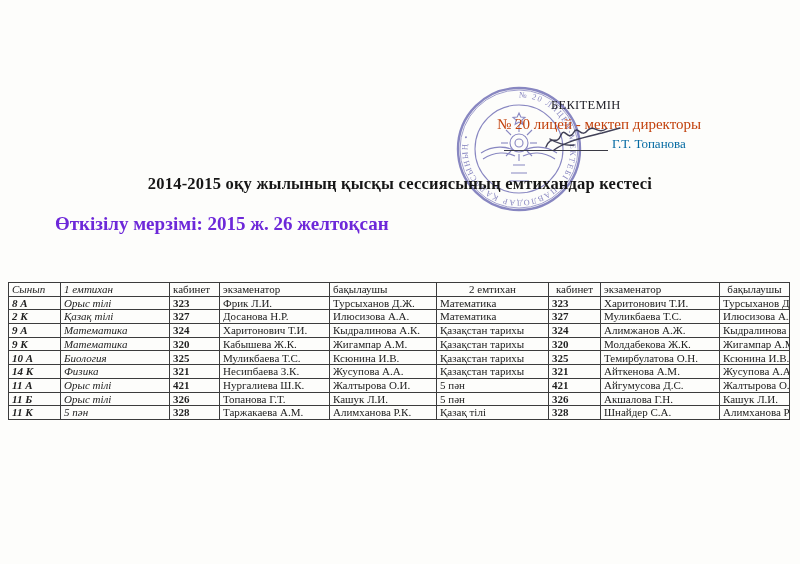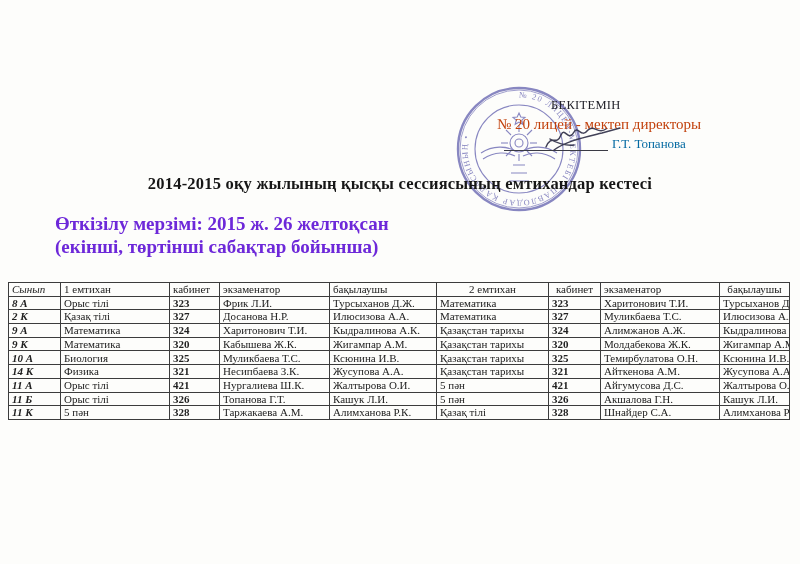--- a/index.html
+++ b/index.html
@@ -28,21 +28,21 @@
       font-size:19px;font-weight:bold;line-height:23px;color:#6d28d9;}
   
   table.exam{position:absolute;left:8px;top:282px;width:782px;z-index:3;
       border-collapse:collapse;table-layout:fixed;
       font-family:"Liberation Serif","DejaVu Serif",serif;}
   table.exam th,table.exam td{
       border:1px solid #3c3c3c;font-size:11px;line-height:11.5px;
       padding:1px 3px 0 3px;height:11.7px;font-weight:normal;
       text-align:left;overflow:hidden;white-space:nowrap;color:#222;}
   table.exam .c0{width:45px;font-style:italic;}
-  table.exam .c1{width:102px;}
+  table.exam .c1{width:102px;font-style:italic;}
   table.exam .c2{width:43px;}
   table.exam .c3{width:103px;}
   table.exam .c4{width:100px;}
   table.exam .c5{width:105px;}
   table.exam .c6{width:45px;}
   table.exam .c7{width:112px;}
   table.exam thead .c5,table.exam thead .c6,table.exam thead .c8{text-align:center;}
   table.exam tbody .c0,table.exam tbody .c2,table.exam tbody .c6{font-weight:bold;}
 </style>
 </head>
@@ -93,21 +93,20 @@
       <path d="M10,18 C16,22 26,25 34,24"></path>
     </g>
   </svg>
   <div class="director-name">Г.Т. Топанова</div>
 </div>
 
 <div class="doc-title">2014-2015 оқу жылының қысқы сессиясының  емтихандар кестесі</div>
 
 <div class="schedule-info">
   <div>Өткізілу мерзімі: 2015 ж. 26 желтоқсан</div>
-  <div>(екінші, төртінші сабақтар бойынша)</div>
 </div>
 
 <table class="exam">
   <thead>
     <tr>
         <th class="c0">Сынып</th>
         <th class="c1">1 емтихан</th>
         <th class="c2">кабинет</th>
         <th class="c3">экзаменатор</th>
         <th class="c4">бақылаушы</th>

